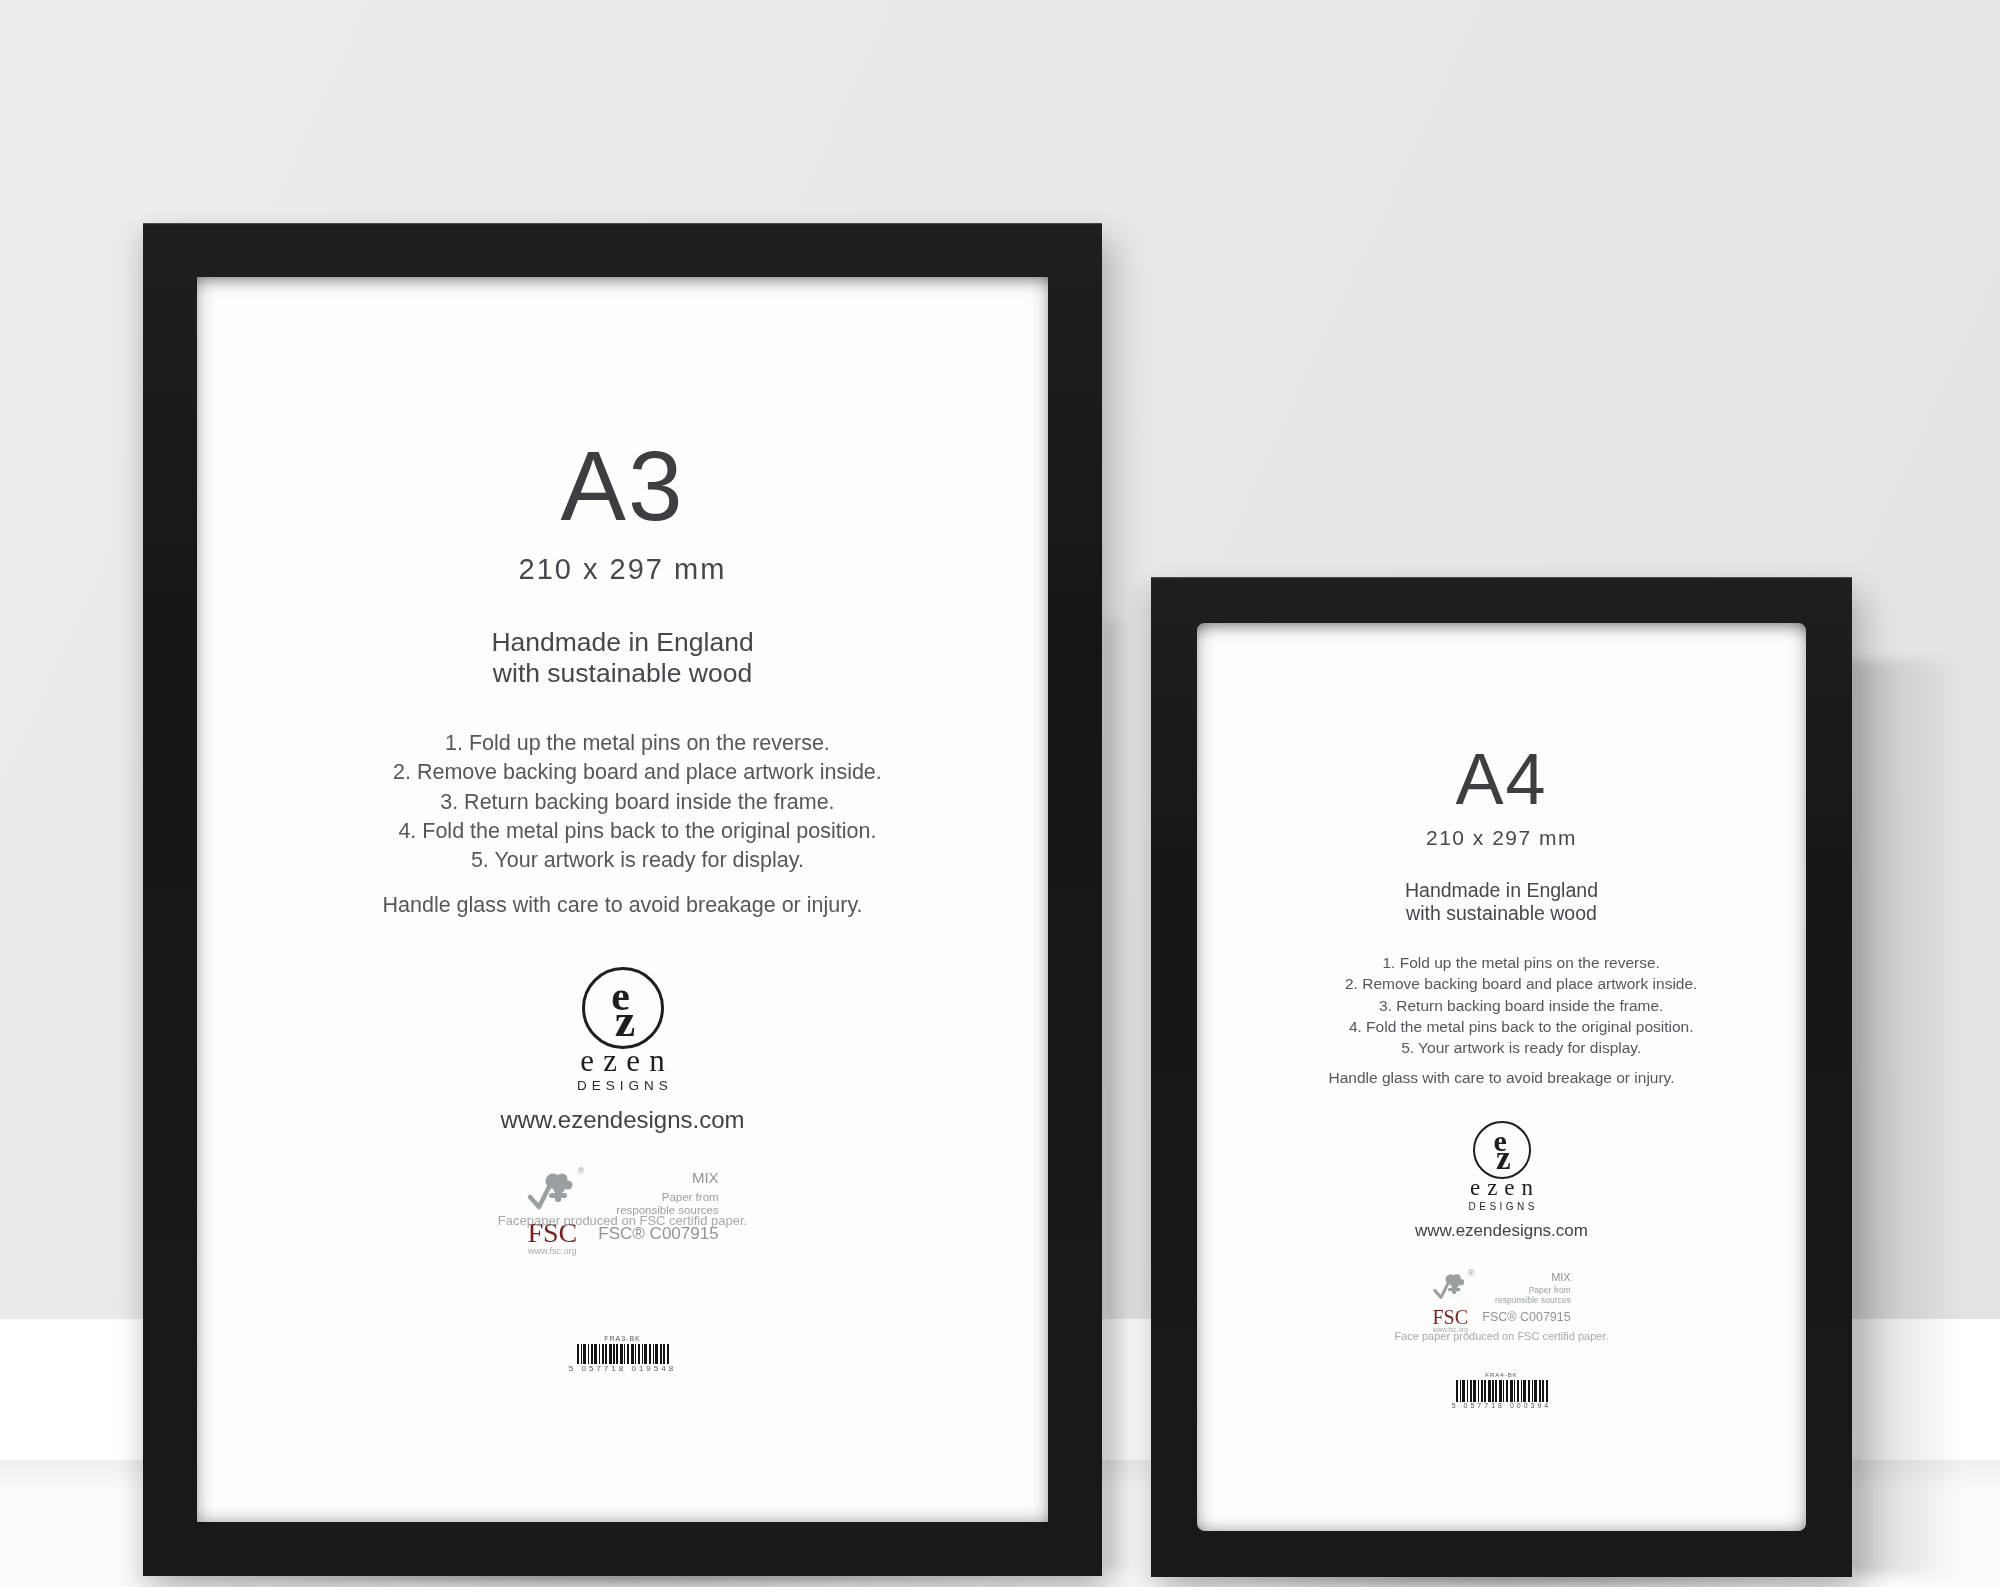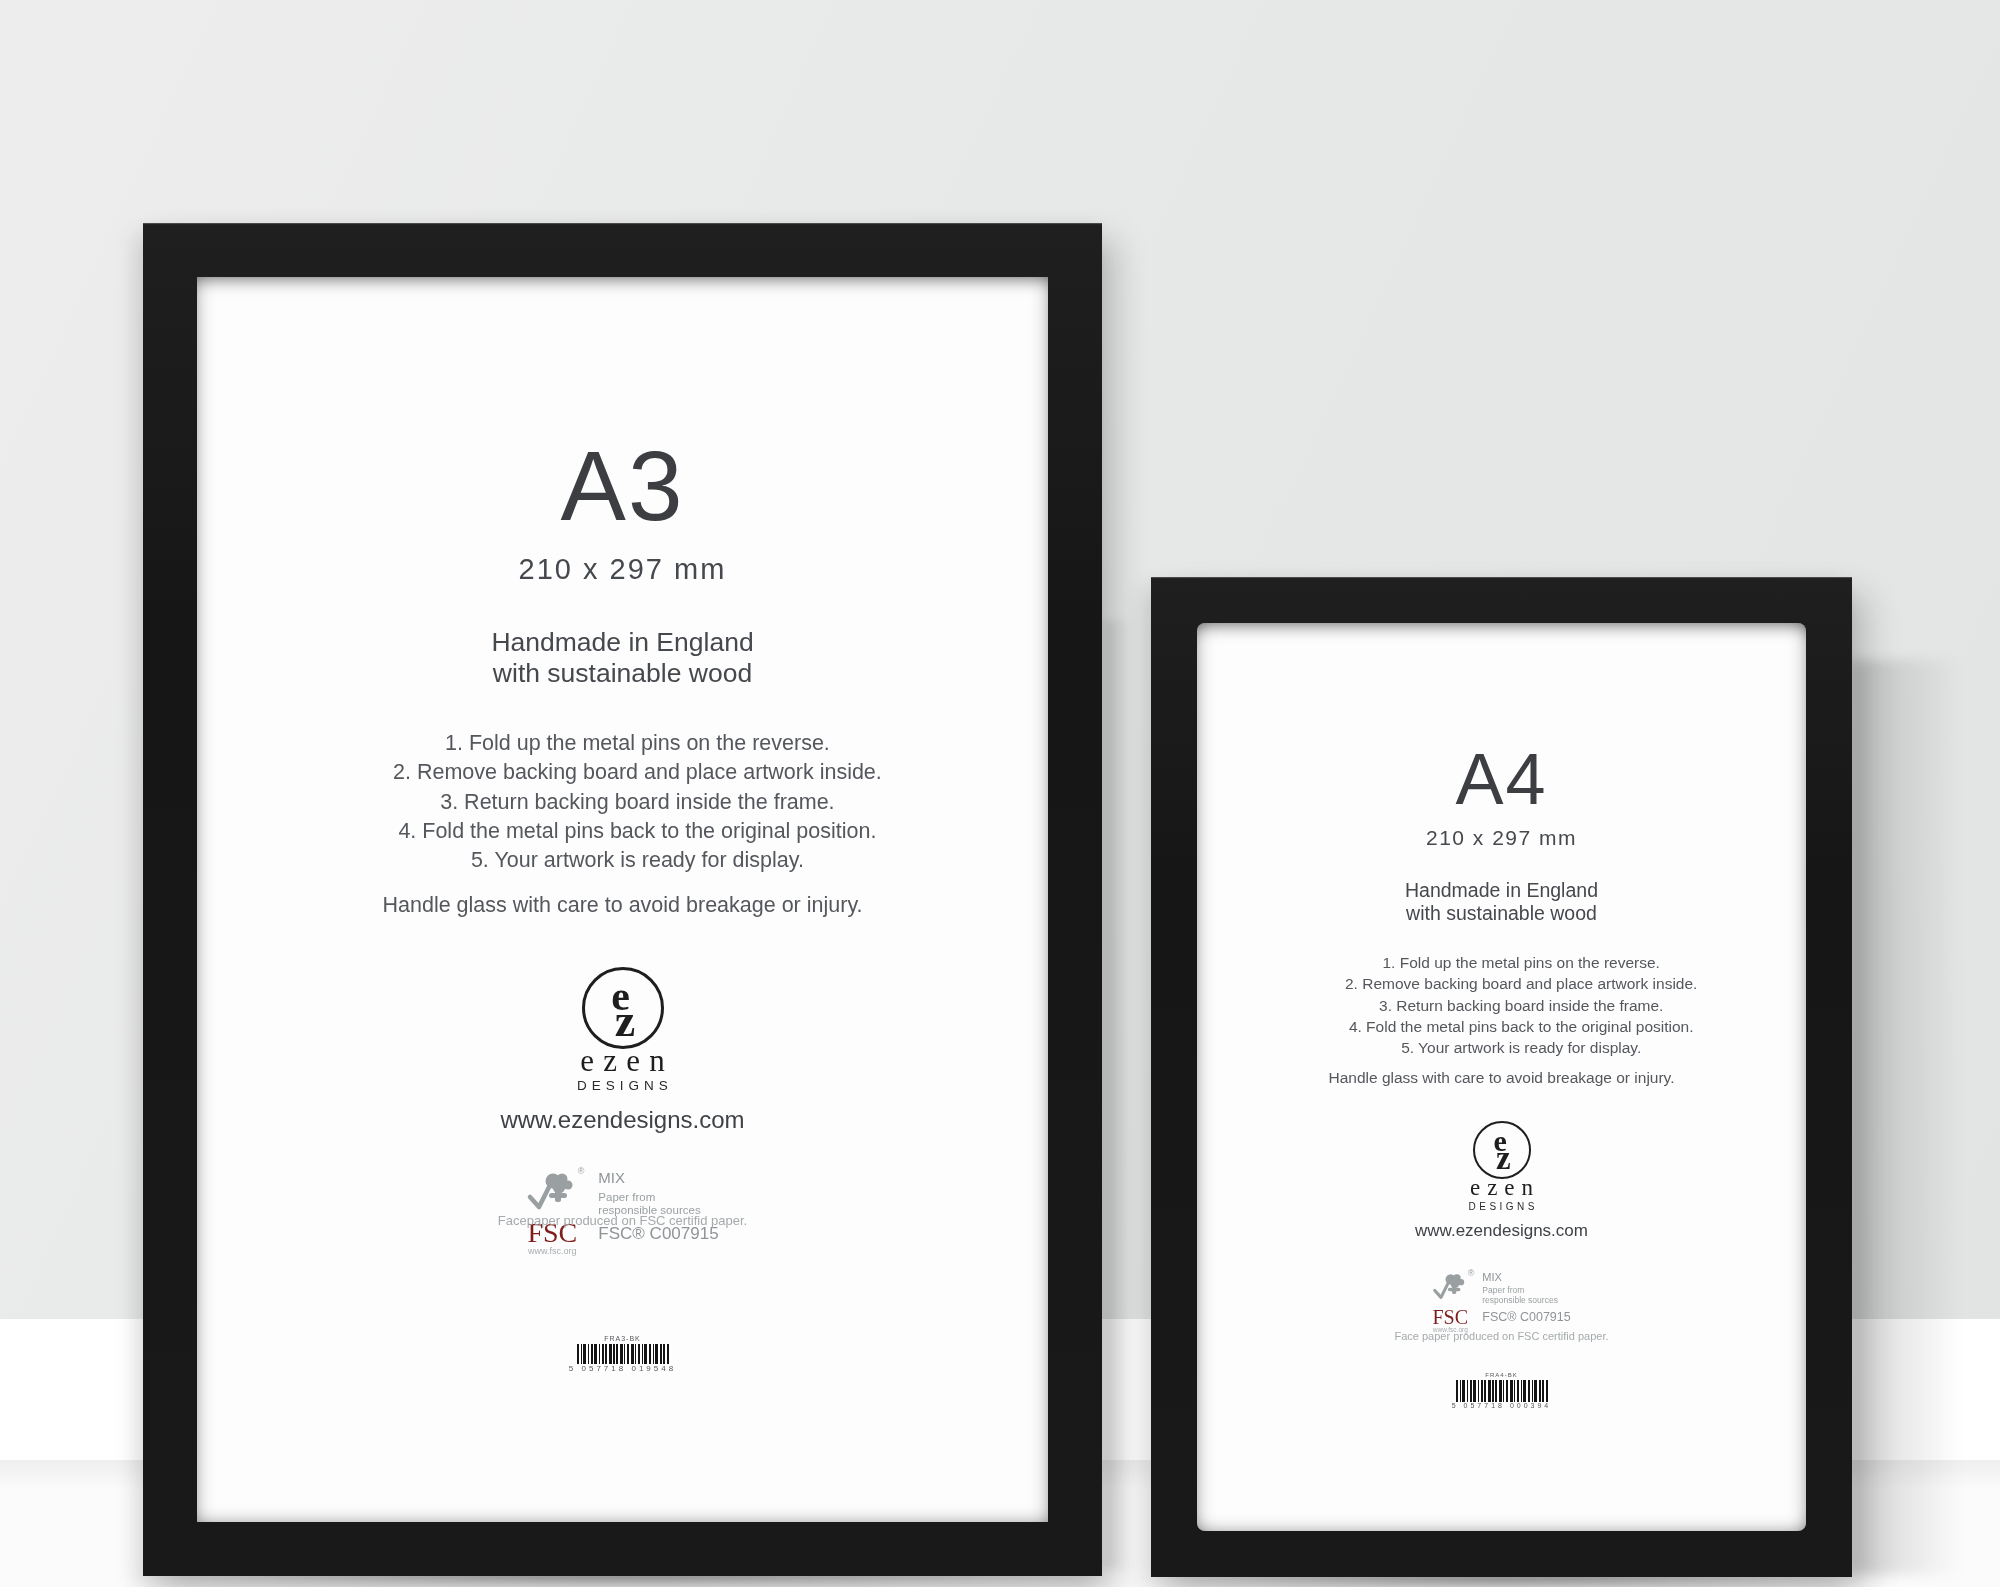--- a/index.html
+++ b/index.html
@@ -32,21 +32,21 @@
   .monogram span{position:absolute;font-family:"Liberation Serif",serif;color:#1e1e1e;font-weight:bold;line-height:1;}
   .brand-name{font-family:"Liberation Serif",serif;color:#1e1e1e;letter-spacing:0.30em;text-indent:0.30em;}
   .brand-sub{color:#2a2a2a;}
   .website{color:#3f4247;}
 
   .fsc-row{position:absolute;left:0;width:100%;display:flex;justify-content:center;align-items:flex-start;color:#9aa0a2;}
   .fsc-left{text-align:center;position:relative;}
   .fsc-left .reg{position:absolute;font-size:9px;right:-6px;top:-3px;color:#9aa0a2;}
   .fsc-word{font-family:Liberation Serif, serif;color:#7f1d1d;line-height:1;}
   .fsc-url{color:#a8adaf;line-height:1;}
-  .fsc-right{text-align:left;}
+  .fsc-right{text-align:right;}
   .fsc-mix{color:#8f9597;}
   .fsc-src{color:#9aa0a2;}
   .fsc-cert{color:#8f9597;}
   .fsc-note{color:#a5aaac;}
 
   .barcode{position:absolute;left:0;width:100%;text-align:center;color:#55585c;}
   .bars{margin:2px auto 0 auto;background-color:#fff;background-image:
       repeating-linear-gradient(90deg,#141414 0 1.6px,rgba(0,0,0,0) 1.6px 3.6px),
       repeating-linear-gradient(90deg,#141414 0 1px,rgba(0,0,0,0) 1px 5.6px);}
   .bc-sku{letter-spacing:1px;}

